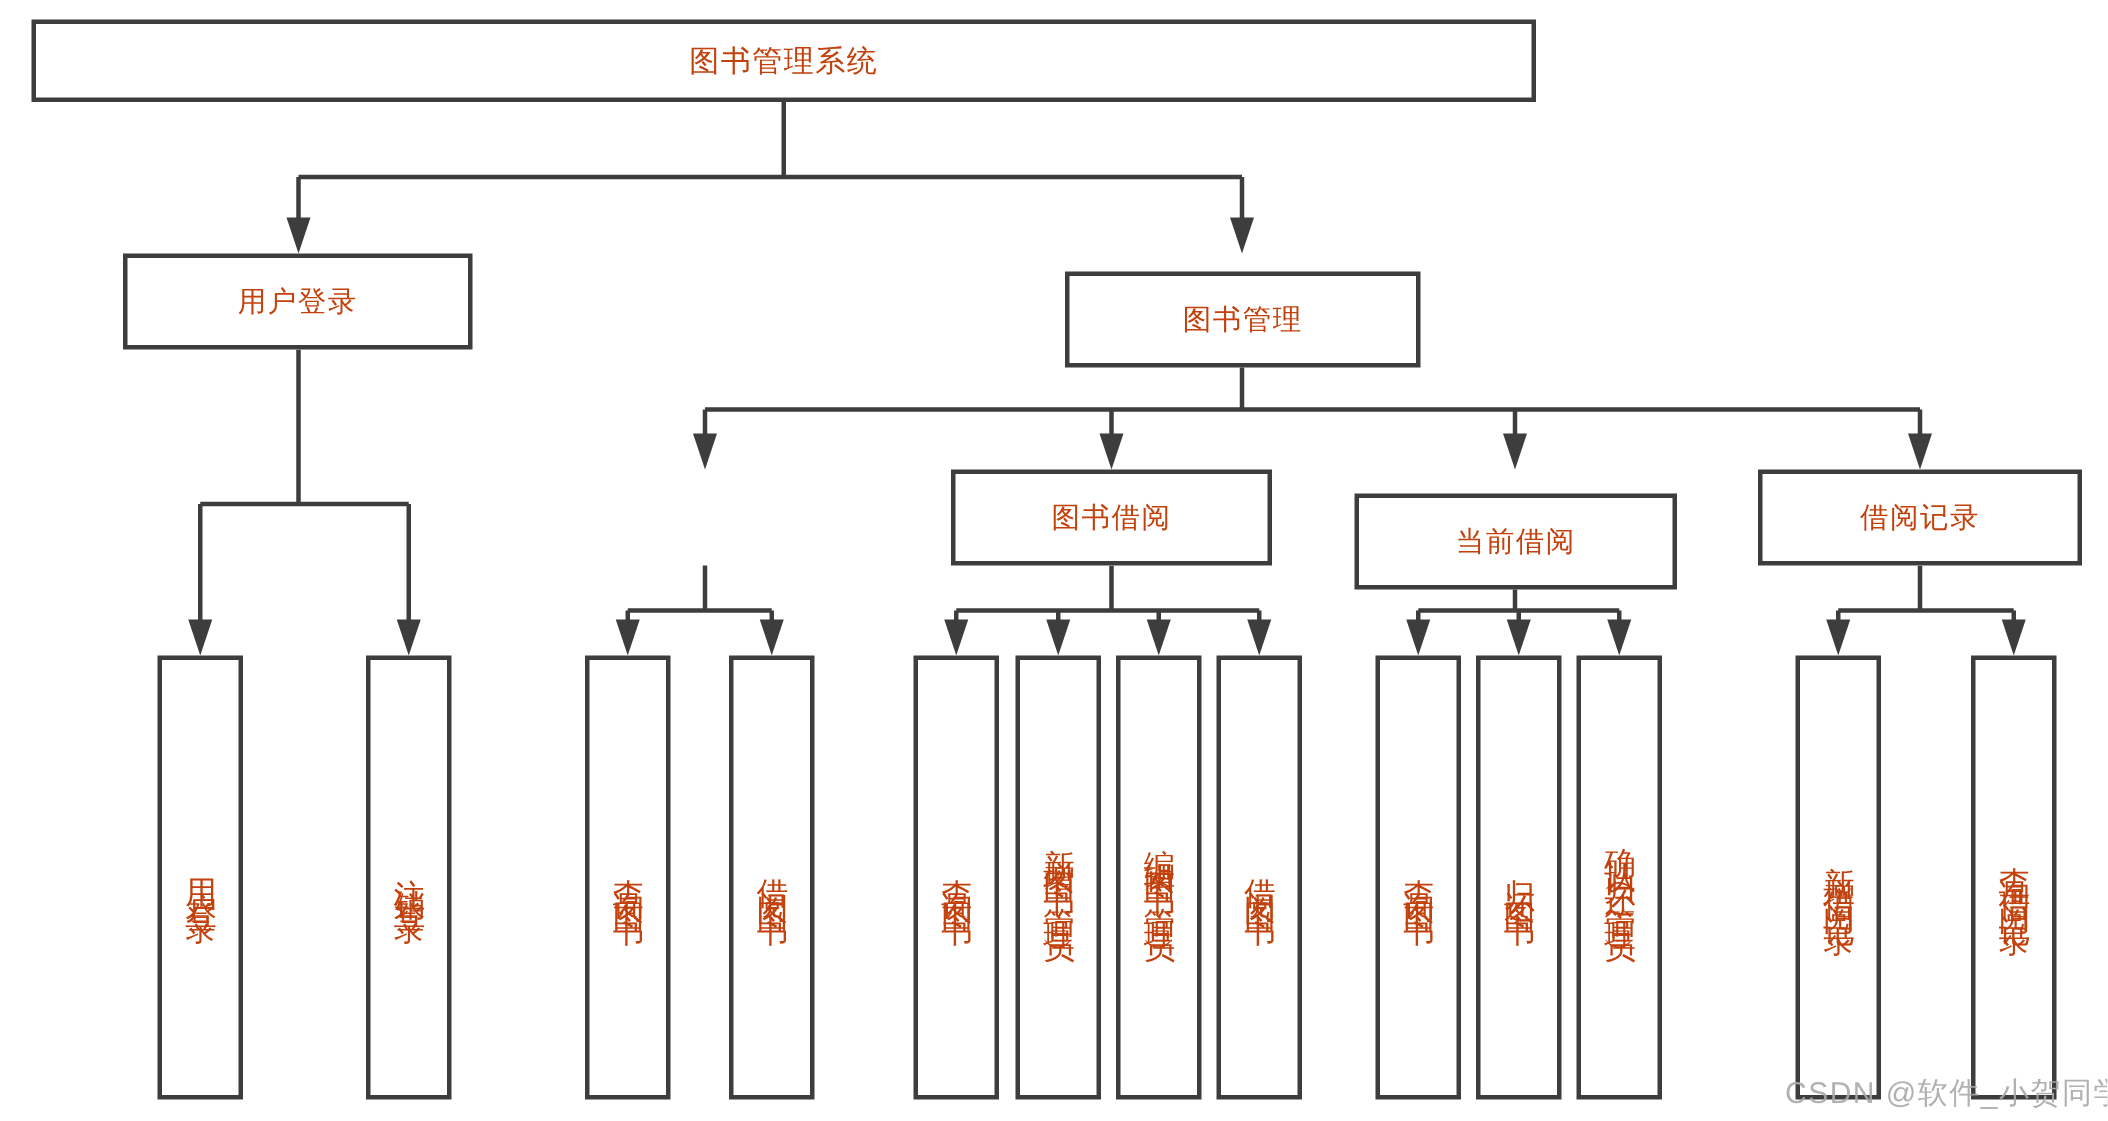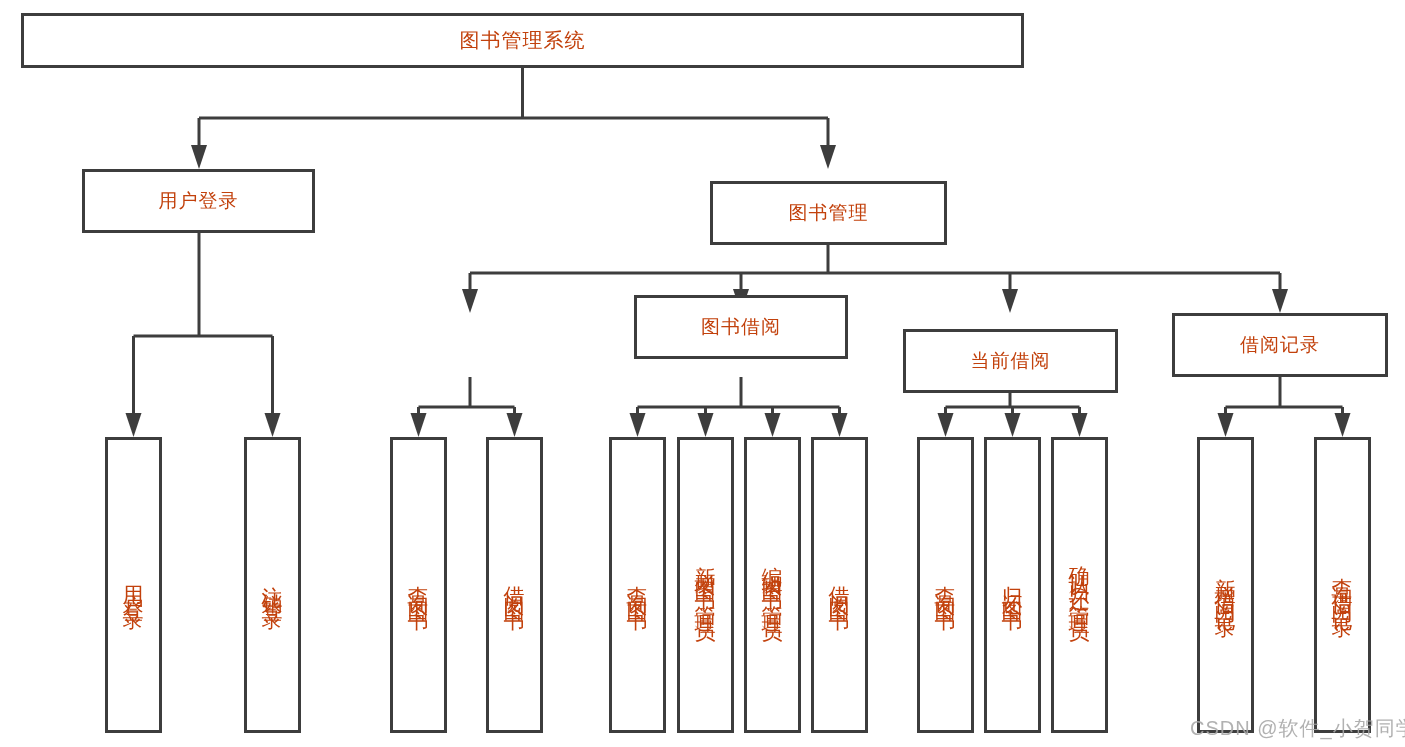--- a/index.html
+++ b/index.html
@@ -128,21 +128,21 @@
       <path d="M1217.5,413 L1233.5,413 L1225.5,437 Z"></path>
       <path d="M1334.5,413 L1350.5,413 L1342.5,437 Z"></path>
     </g>
   </svg>
 
   <div class="node root h" style="left:21px; top:13px; width:1003px; height:55px;">图书管理系统</div>
 
   <div class="node h" style="left:82px; top:169px; width:233px; height:64px;">用户登录</div>
   <div class="node h" style="left:710px; top:169px; width:237px; height:64px;margin-top:12px;">图书管理</div>
 
-  <div class="node h" style="left:634px; top:295px; width:214px; height:64px;text-align:center;">图书借阅</div>
+  <div class="node h" style="left:634px; top:313px; width:214px; height:64px;text-align:center;">图书借阅</div>
   <div class="node h" style="left:903px; top:313px; width:215px; height:64px;margin-top:16px;">当前借阅</div>
   <div class="node h" style="left:1172px; top:313px; width:216px; height:64px;">借阅记录</div>
 
   <div class="node leaf" style="left:105px; top:437px; width:57px; height:296px;">
     <span class="vtext">用户登录</span>
   </div>
   <div class="node leaf" style="left:244px; top:437px; width:57px; height:296px;">
     <span class="vtext">注销登录</span>
   </div>
   <div class="node leaf" style="left:390px; top:437px; width:57px; height:296px;">

